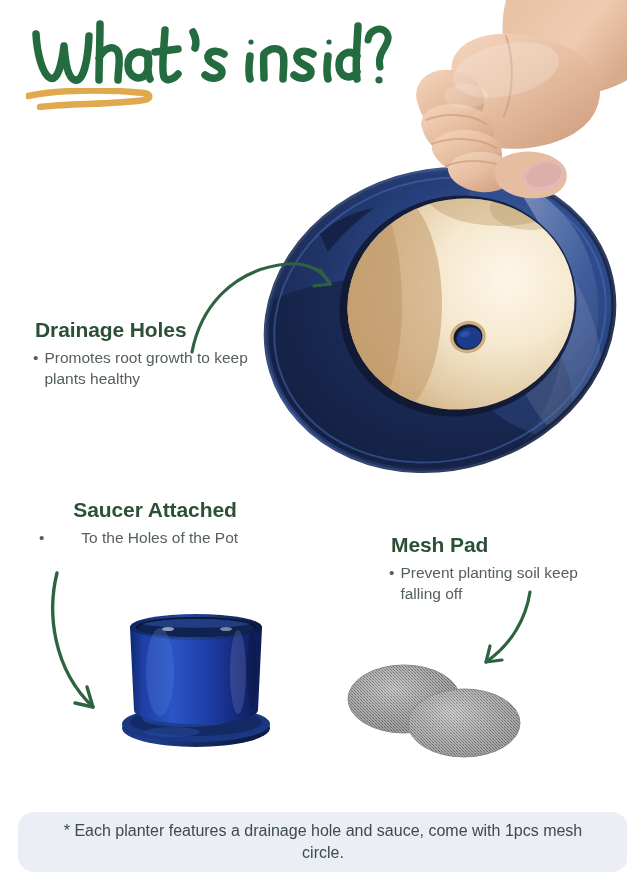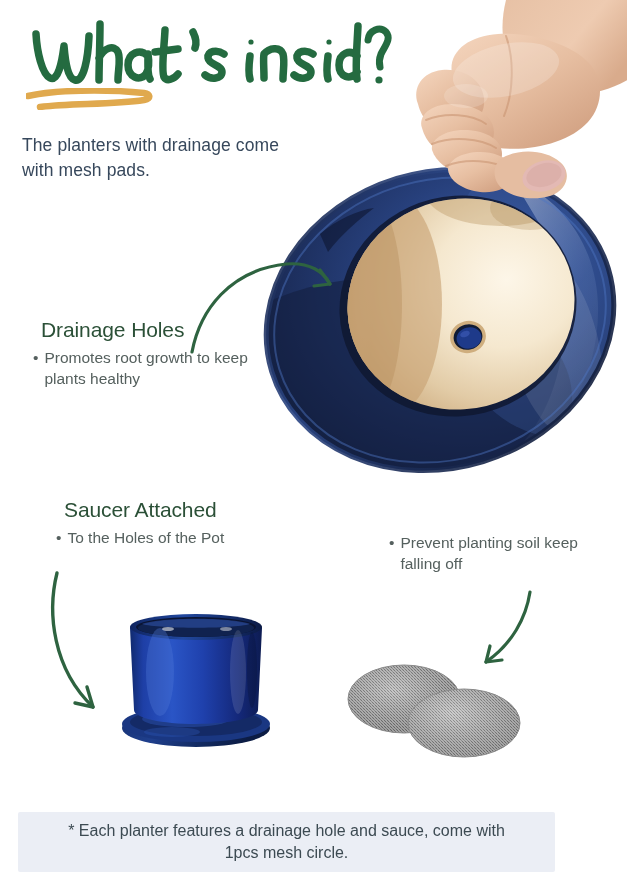--- a/index.html
+++ b/index.html
@@ -43,42 +43,42 @@
     width: 270px;
     font-size: 17.5px;
     line-height: 1.42;
     color: #37485c;
     letter-spacing: .1px;
   }
 
   
   .feature { position: absolute; }
   .feature h3 {
-    margin: 0 0 6px 8px;
+    margin: 0 0 6px 2px;
     font-size: 21px;
-    font-weight: normal;
+    font-weight: bold;
     color: #2b5037;
     letter-spacing: -.1px;
   }
   .bullet {
     display: flex;
     font-size: 15.5px;
     line-height: 1.34;
     color: #55605e;
   }
   .bullet .dot {
     flex: 0 0 auto;
     padding-right: 6px;
     color: #55605e;
     line-height: 1.34;
   }
   .bullet .btext { flex: 1 1 auto; }
 
   #feat-drainage { left: 33px; top: 318px; width: 230px; }
-  #feat-saucer   { left: 56px; top: 498px; width: 230px; }
+  #feat-saucer   { left: 39px; top: 498px; width: 230px; text-align: center; }
   #feat-mesh     { left: 389px; top: 533px; width: 210px; }
 
   
   .arrow { position: absolute; }
   .arrow svg { display: block; overflow: visible; }
   #arrow-drainage { left: 190px; top: 248px; width: 175px; height: 110px; }
   #arrow-saucer   { left: 45px;  top: 565px; width: 120px; height: 160px; }
   #arrow-mesh     { left: 462px; top: 588px; width: 80px;  height: 100px; }
 
   
@@ -119,24 +119,24 @@
     width: 195px;
     height: 110px;
   }
   #mesh-pads svg { display: block; overflow: visible; }
 
   
   #footnote {
     position: absolute;
     left: 18px;
     top: 812px;
-    width: 537px;
+    width: 610px;
     height: 60px;
     background: #ebeef5;
-    border-radius: 2px;
+    border-radius: 16px;
     display: flex;
     align-items: center;
     justify-content: center;
     box-sizing: border-box;
     padding: 0 40px;
   }
   #footnote .fn-text {
     text-align: center;
     font-size: 16px;
     line-height: 1.38;
@@ -183,21 +183,20 @@
       <circle cx="351" cy="58" r="3.6" fill="#246b40"></circle>
     </svg>
   </div>
 
   <div class="headline-underline">
     <svg viewBox="0 0 130 22" width="130" height="22" aria-hidden="true">
       <path d="M2 8 C28 2, 78 1, 118 5 C124 6, 126 10, 118 12 C86 17, 44 15, 14 19" fill="none" stroke="#e0a94e" stroke-width="6.5" stroke-linecap="round"></path>
     </svg>
   </div>
 
-  <div class="subtitle">The planters with drainage come with mesh pads.</div>
 
   <div id="planter-main">
     <svg viewBox="0 0 365 318" width="365" height="318" aria-hidden="true">
       <defs>
         <radialGradient id="gNavyBody" cx="0.66" cy="0.40" r="0.80">
           <stop offset="0%" stop-color="#3d5ea8"></stop>
           <stop offset="42%" stop-color="#27407c"></stop>
           <stop offset="78%" stop-color="#1a2a55"></stop>
           <stop offset="100%" stop-color="#111b36"></stop>
         </radialGradient>
@@ -386,20 +385,21 @@
       <ellipse cx="144" cy="72" rx="5" ry="38" fill="#0a1538" opacity=".35"></ellipse>
 
       <ellipse cx="60" cy="31" rx="6" ry="2" fill="#ffffff" opacity=".55"></ellipse>
       <ellipse cx="118" cy="31" rx="6" ry="2" fill="#ffffff" opacity=".45"></ellipse>
 
       <ellipse cx="64" cy="134" rx="28" ry="5" fill="#2f58bb" opacity=".35"></ellipse>
     </svg>
   </div>
 
   <div class="feature" id="feat-mesh">
+    <h3>Mesh Pad</h3>
     <div class="bullet">
       <span class="dot">•</span>
       <span class="btext">Prevent planting soil keep falling off</span>
     </div>
   </div>
 
   <div class="arrow" id="arrow-mesh">
     <svg viewBox="0 0 80 100" width="80" height="100" aria-hidden="true">
       <path d="M68 4 C64 30, 50 56, 24 74" fill="none" stroke="#2e6340" stroke-width="3.2" stroke-linecap="round"></path>
       <path d="M24 74 L40 72 M24 74 L28 58" fill="none" stroke="#2e6340" stroke-width="3.2" stroke-linecap="round"></path>

